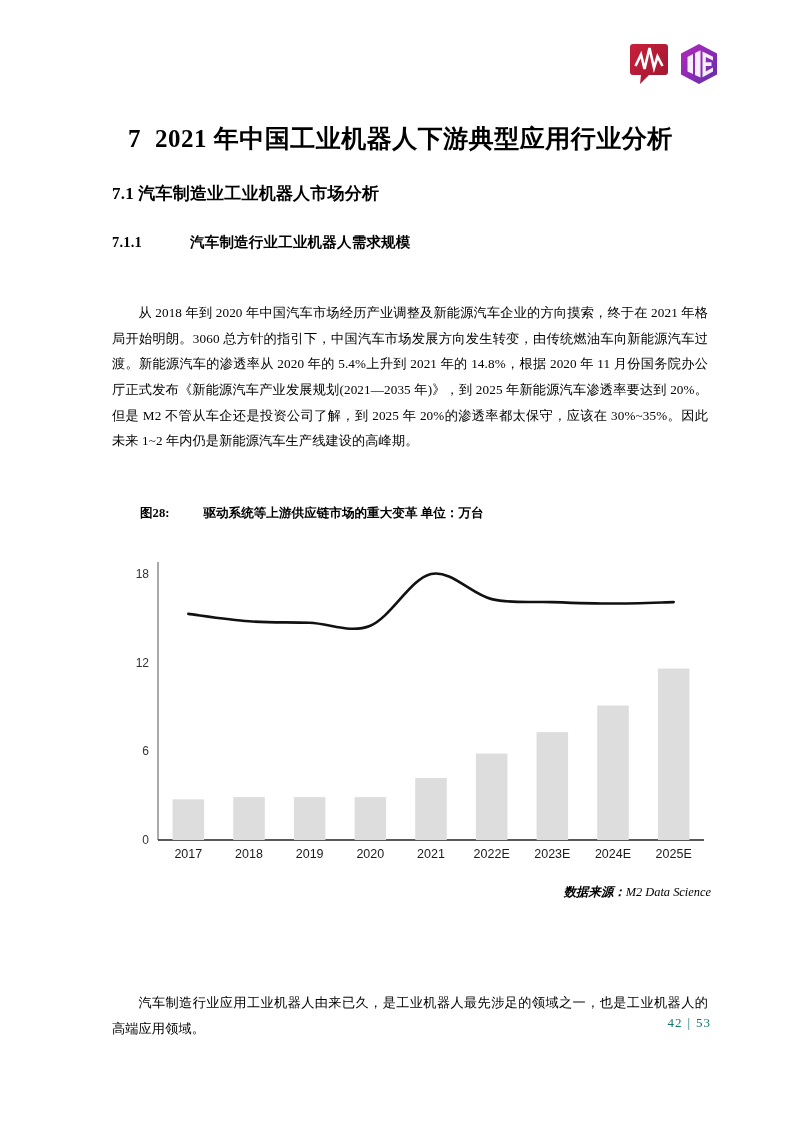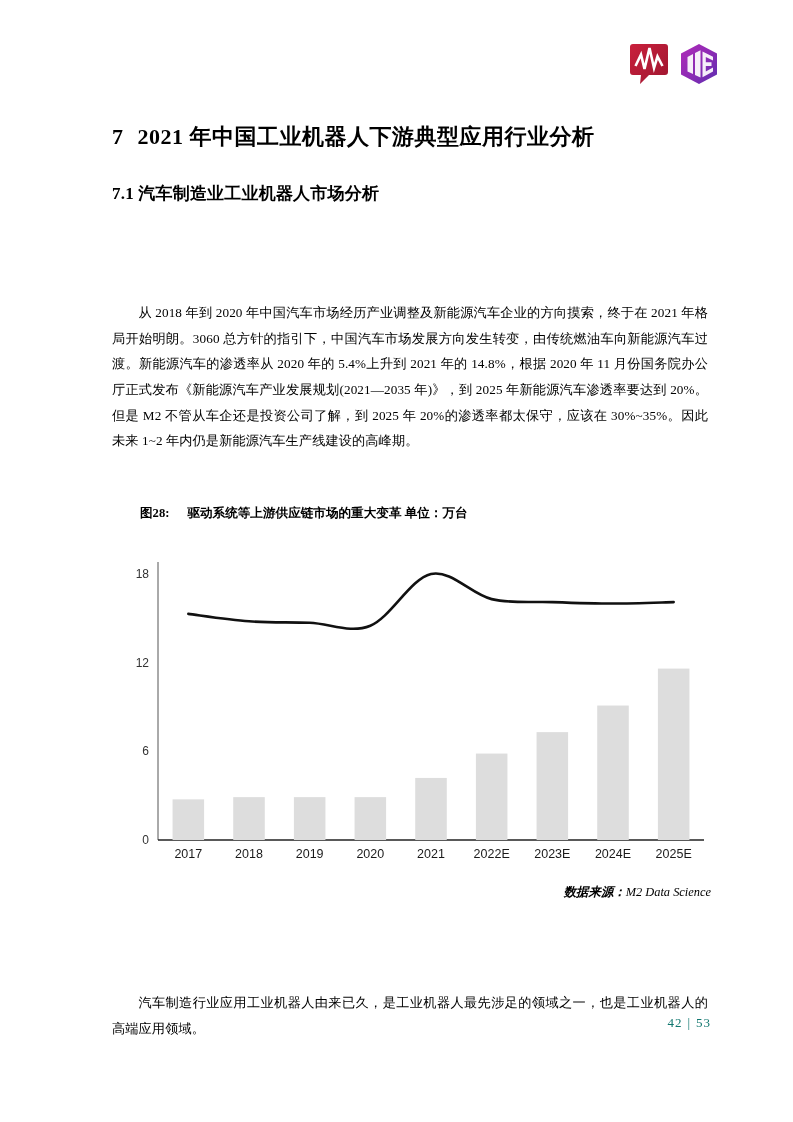--- a/index.html
+++ b/index.html
@@ -27,23 +27,23 @@
     right: 72px;
     display: flex;
     align-items: center;
     gap: 8px;
   }
   .logo-mark { display: block; }
 
   
   .h1 {
     position: absolute;
-    left: 112px;
+    left: 128px;
     top: 122px;
-    font-size: 22px;
+    font-size: 25px;
     font-weight: bold;
     letter-spacing: 0.5px;
     white-space: nowrap;
   }
   .h1 .num { margin-right: 14px; }
 
   .h2 {
     position: absolute;
     left: 112px;
     top: 182px;
@@ -83,21 +83,21 @@
 
   
   .fig-caption {
     position: absolute;
     left: 140px;
     top: 505px;
     font-size: 12.6px;
     font-weight: bold;
     white-space: nowrap;
   }
-  .fig-caption .label { margin-right: 18px; }
+  .fig-caption .label { margin-right: 34px; }
 
   .chart-wrap {
     position: absolute;
     left: 112px;
     top: 548px;
     width: 600px;
     height: 330px;
   }
   .chart-svg { display: block; }
 
@@ -159,20 +159,23 @@
       <path d="M25.5 9.4 L36 14.8 L36 18.6 L28.8 15 L28.8 20.2 L34.5 20.2 L34.5 24 L28.8 24 L28.8 29.4 L36 25.6 L36 29.4 L25.5 35.2 Z" fill="#ffffff" opacity="0.92"></path>
     </svg>
   </div>
 
   <div class="h1">
     <span class="num">7</span><span>2021 年中国工业机器人下游典型应用行业分析</span>
   </div>
 
   <div class="h2">7.1 汽车制造业工业机器人市场分析</div>
 
+  <div class="h3 h3-a">
+    <span class="num">7.1.1</span><span>汽车制造行业工业机器人需求规模</span>
+  </div>
 
   <p class="para para-1">从 2018 年到 2020 年中国汽车市场经历产业调整及新能源汽车企业的方向摸索，终于在 2021 年格局开始明朗。3060 总方针的指引下，中国汽车市场发展方向发生转变，由传统燃油车向新能源汽车过渡。新能源汽车的渗透率从 2020 年的 5.4%上升到 2021 年的 14.8%，根据 2020 年 11 月份国务院办公厅正式发布《新能源汽车产业发展规划(2021—2035 年)》，到 2025 年新能源汽车渗透率要达到 20%。但是 M2 不管从车企还是投资公司了解，到 2025 年 20%的渗透率都太保守，应该在 30%~35%。因此未来 1~2 年内仍是新能源汽车生产线建设的高峰期。</p>
 
   <div class="fig-caption">
     <span class="label">图28:</span><span>驱动系统等上游供应链市场的重大变革 单位：万台</span>
   </div>
 
   <div class="chart-wrap">
     <svg class="chart-svg" id="chart" width="600" height="330" viewBox="0 0 600 330">
         <line x1="46" y1="14" x2="46" y2="292" stroke="#555" stroke-width="1"></line>

